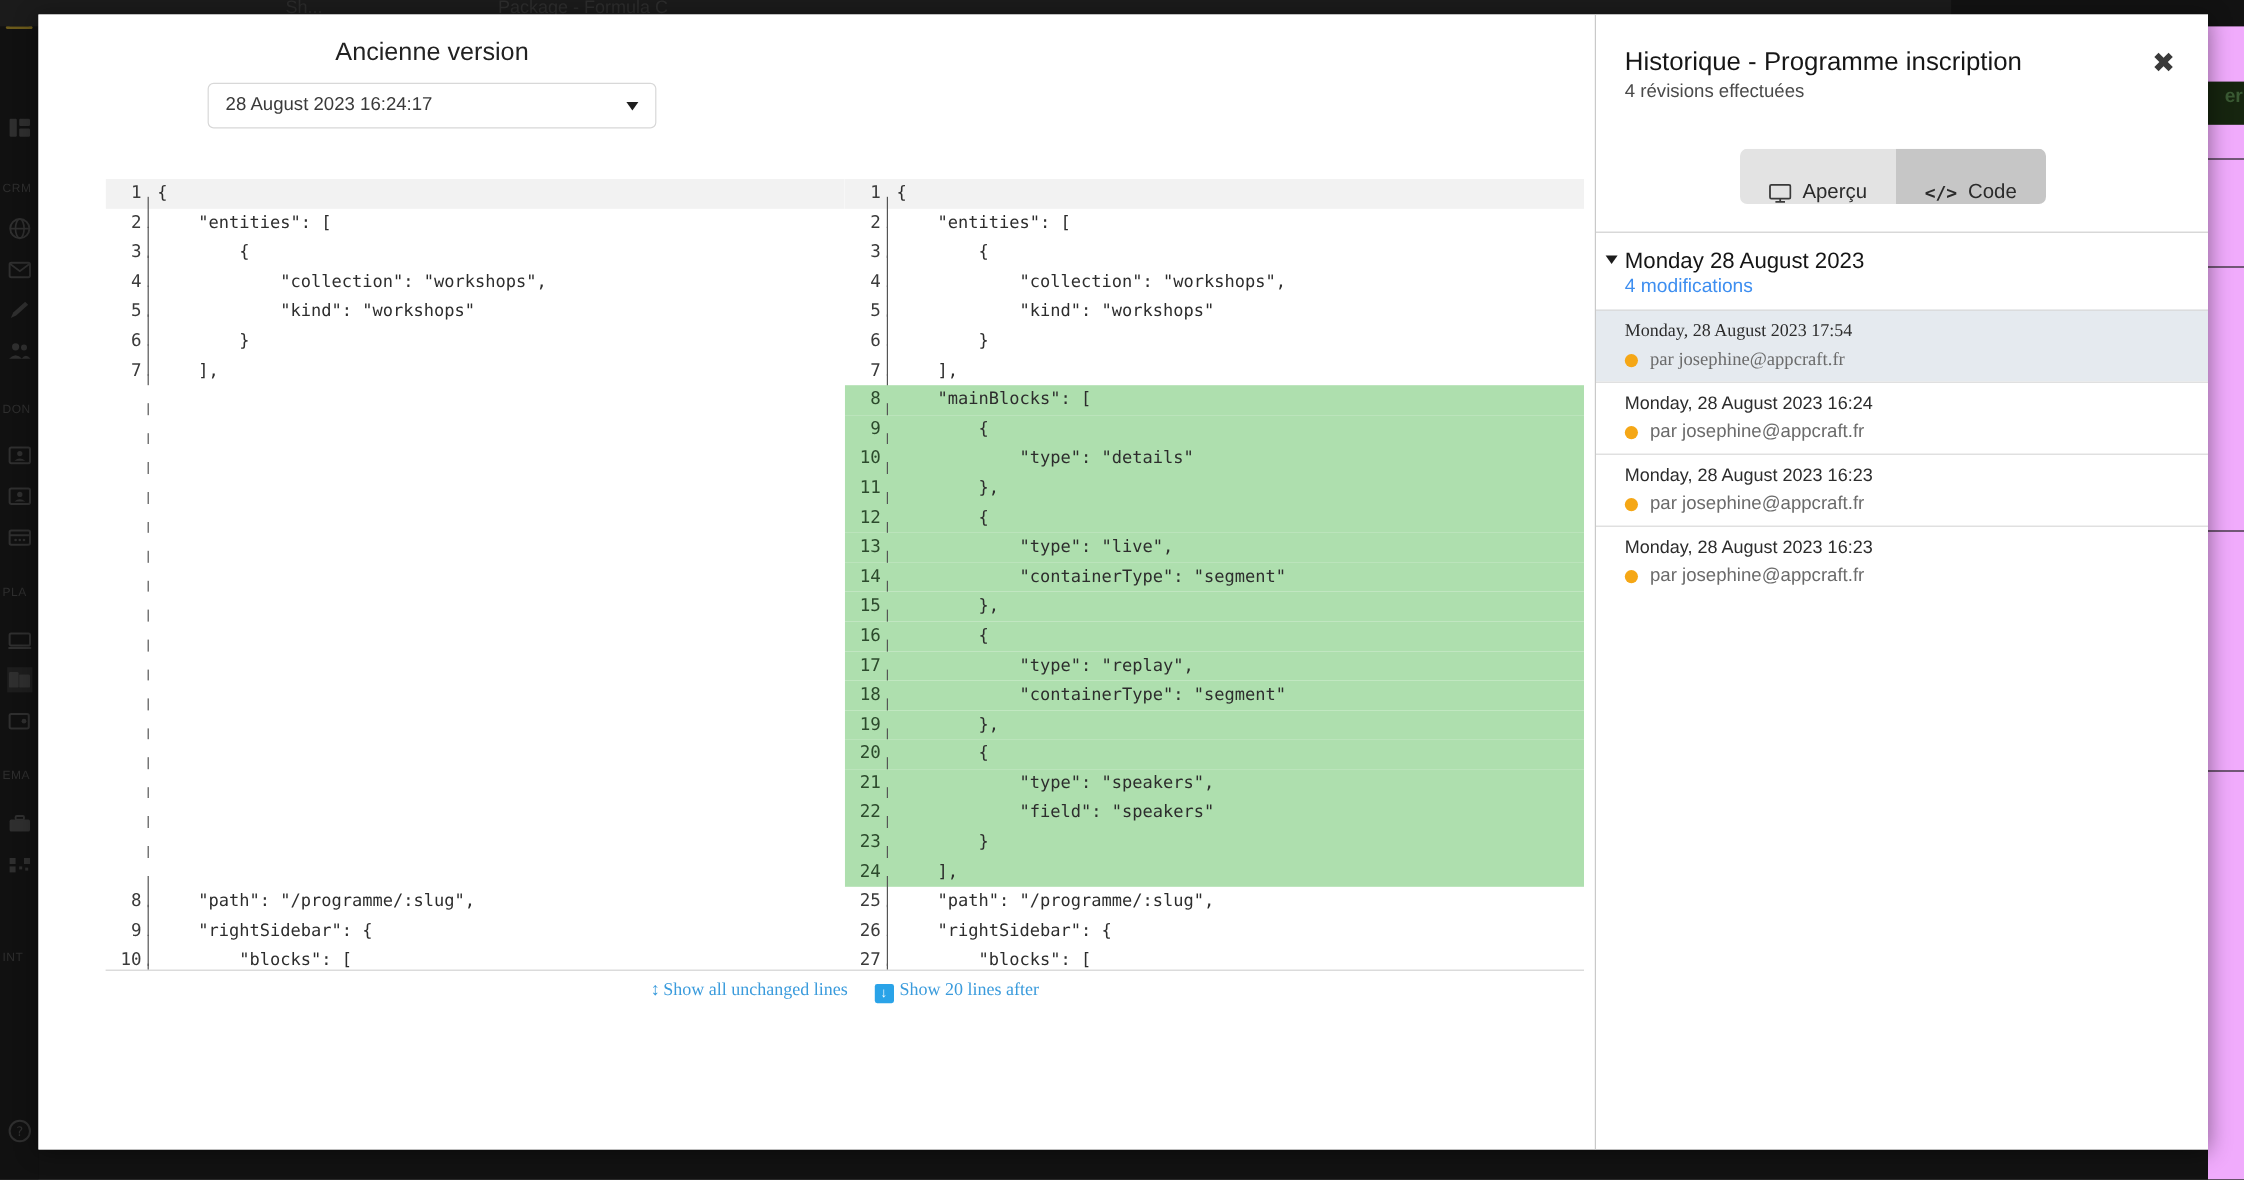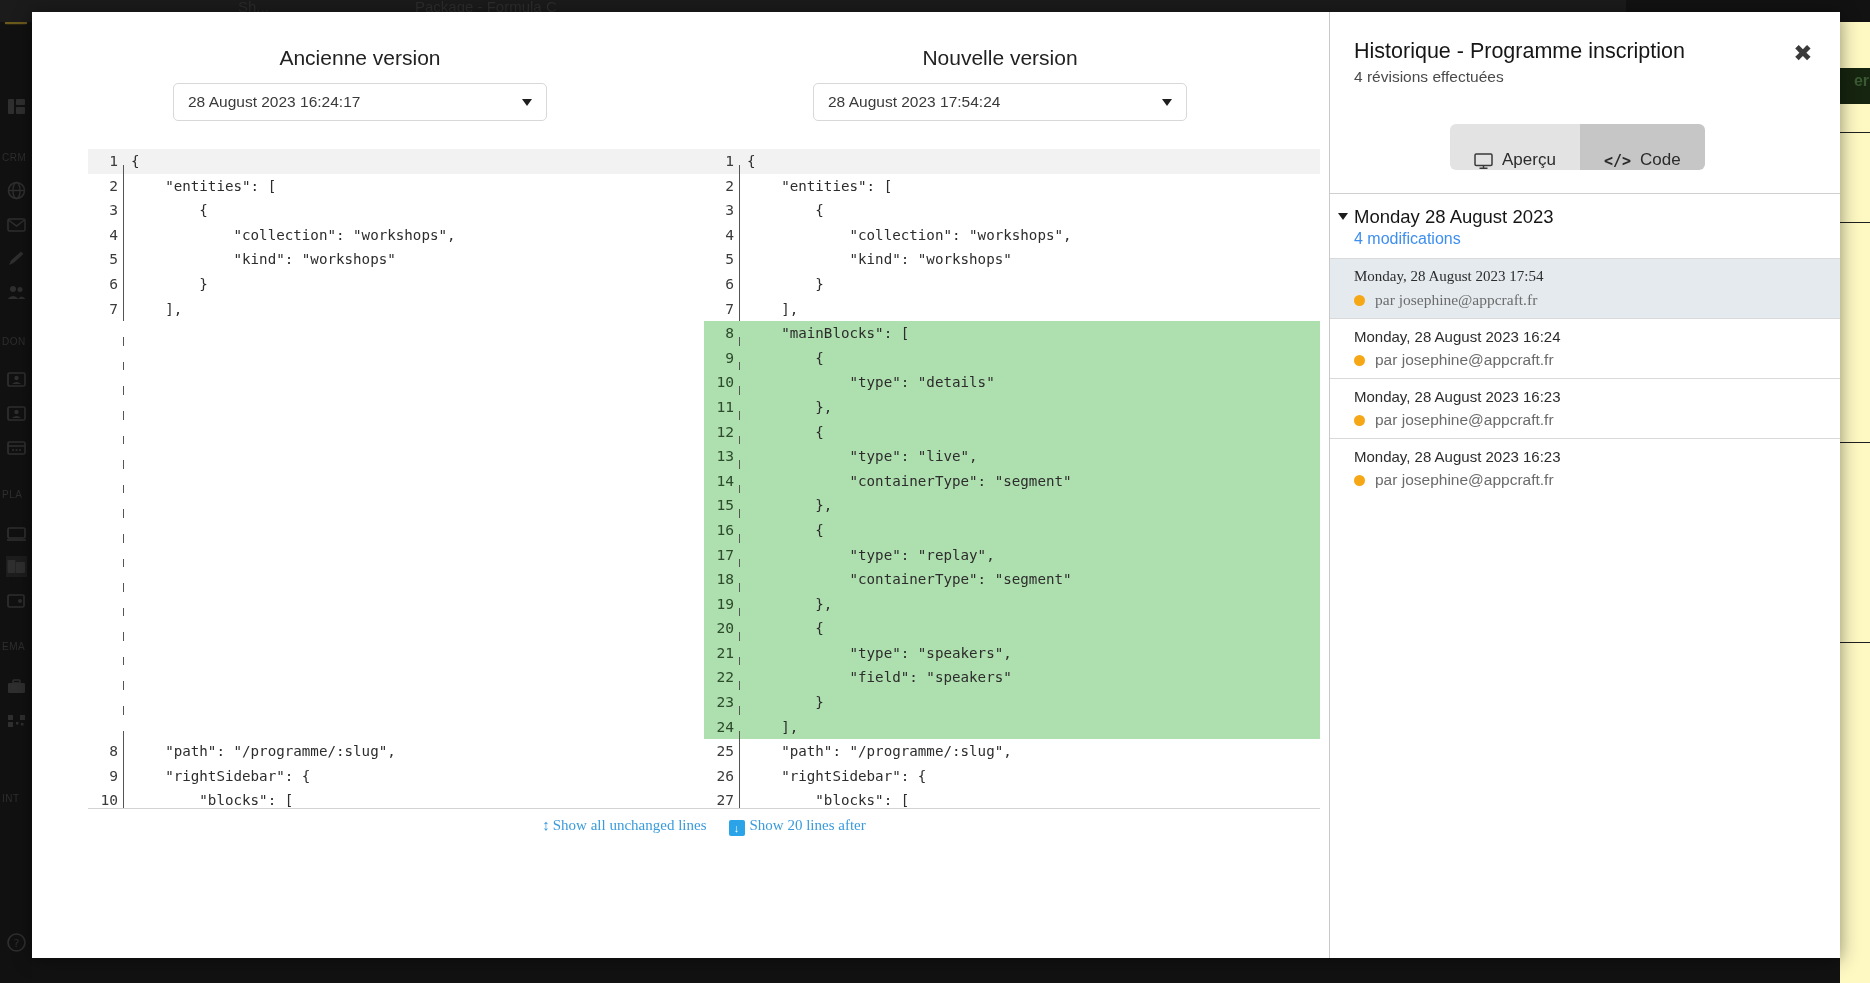--- a/index.html
+++ b/index.html
@@ -69,21 +69,21 @@
   }
   .bg-ico.active {
     background: #1d1d1d;
   }
   .bg-ico svg { display:block; width:21px; height:21px; }
 
   .bg-right-strip {
     position: absolute;
     right: 0; top: 22px;
     width: 30px; height: 961px;
-    background: #fef9c3;
+    background: #f0abfc;
   }
   .bg-right-green {
     position: absolute;
     right: 0; top: 46px;
     width: 30px; height: 36px;
     background: #16250f;
   }
   .bg-right-word {
     position: absolute;
     right: 1px; top: 50px;
@@ -122,21 +122,21 @@
     width: 1297px; height: 122px;
   }
   .vcol { position: absolute; top: 0; width: 640px; }
   .vcol.left  { left: 8px; }
   .vcol.right { left: 648px; }
 
   .vtitle {
     text-align: center;
     font-size: 21px;
     color: #222;
-    margin-top: 34px;
+    margin-top: 20px;
     font-weight: 400;
   }
   .vselect {
     position: relative;
     margin: 13px auto 0;
     width: 374px;
     height: 38px;
     border: 1px solid #d8d8d8;
     border-radius: 5px;
     background: #fff;
@@ -502,27 +502,20 @@
 
   <div class="modal">
 
     <div class="diff-wrap">
 
       <div class="versions-row">
         <div class="vcol left">
           <div class="vtitle">Ancienne version</div>
           <div class="vselect">
             <span class="vselect-value">28 August 2023 16:24:17</span>
-            <span class="vselect-caret"></span>
-          </div>
-        </div>
-        <div class="vcol right">
-          <div class="vtitle">Nouvelle version</div>
-          <div class="vselect">
-            <span class="vselect-value">28 August 2023 17:54:24</span>
             <span class="vselect-caret"></span>
           </div>
         </div>
       </div>
 
       <div class="code-area">
         <div class="code-col left" id="left-code">
             <div class="crow hdr"><span class="gut">1</span><span class="sep"></span><span class="txt">{</span></div>
             <div class="crow"><span class="gut">2</span><span class="sep"></span><span class="txt">    "entities": [</span></div>
             <div class="crow"><span class="gut">3</span><span class="sep"></span><span class="txt">        {</span></div>

